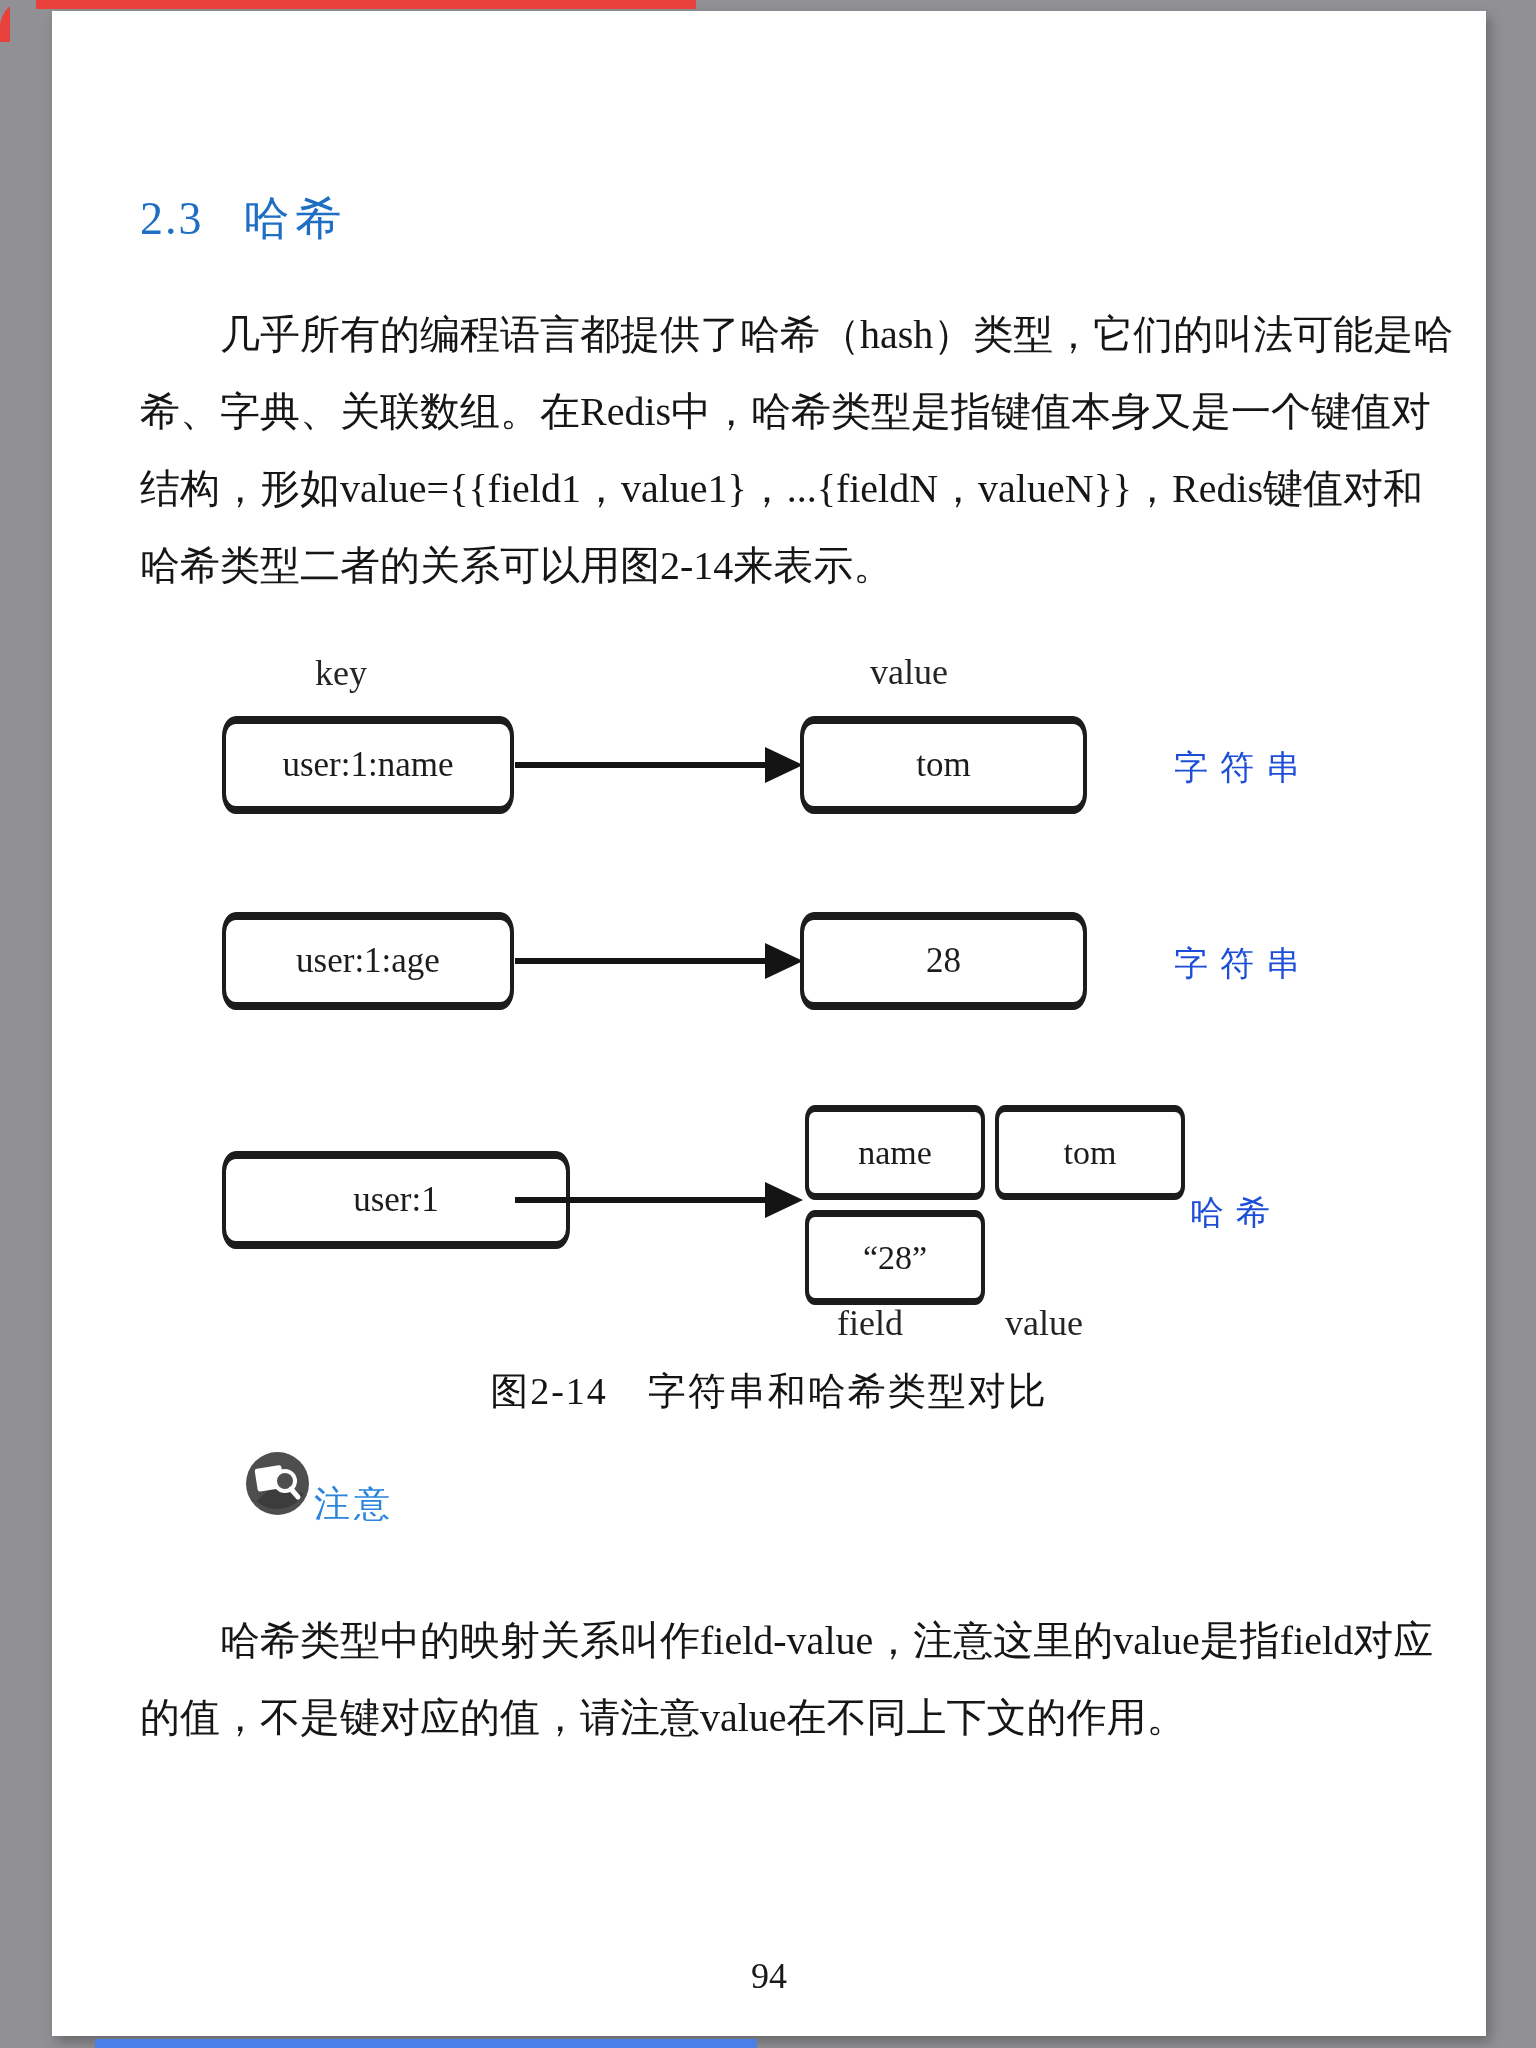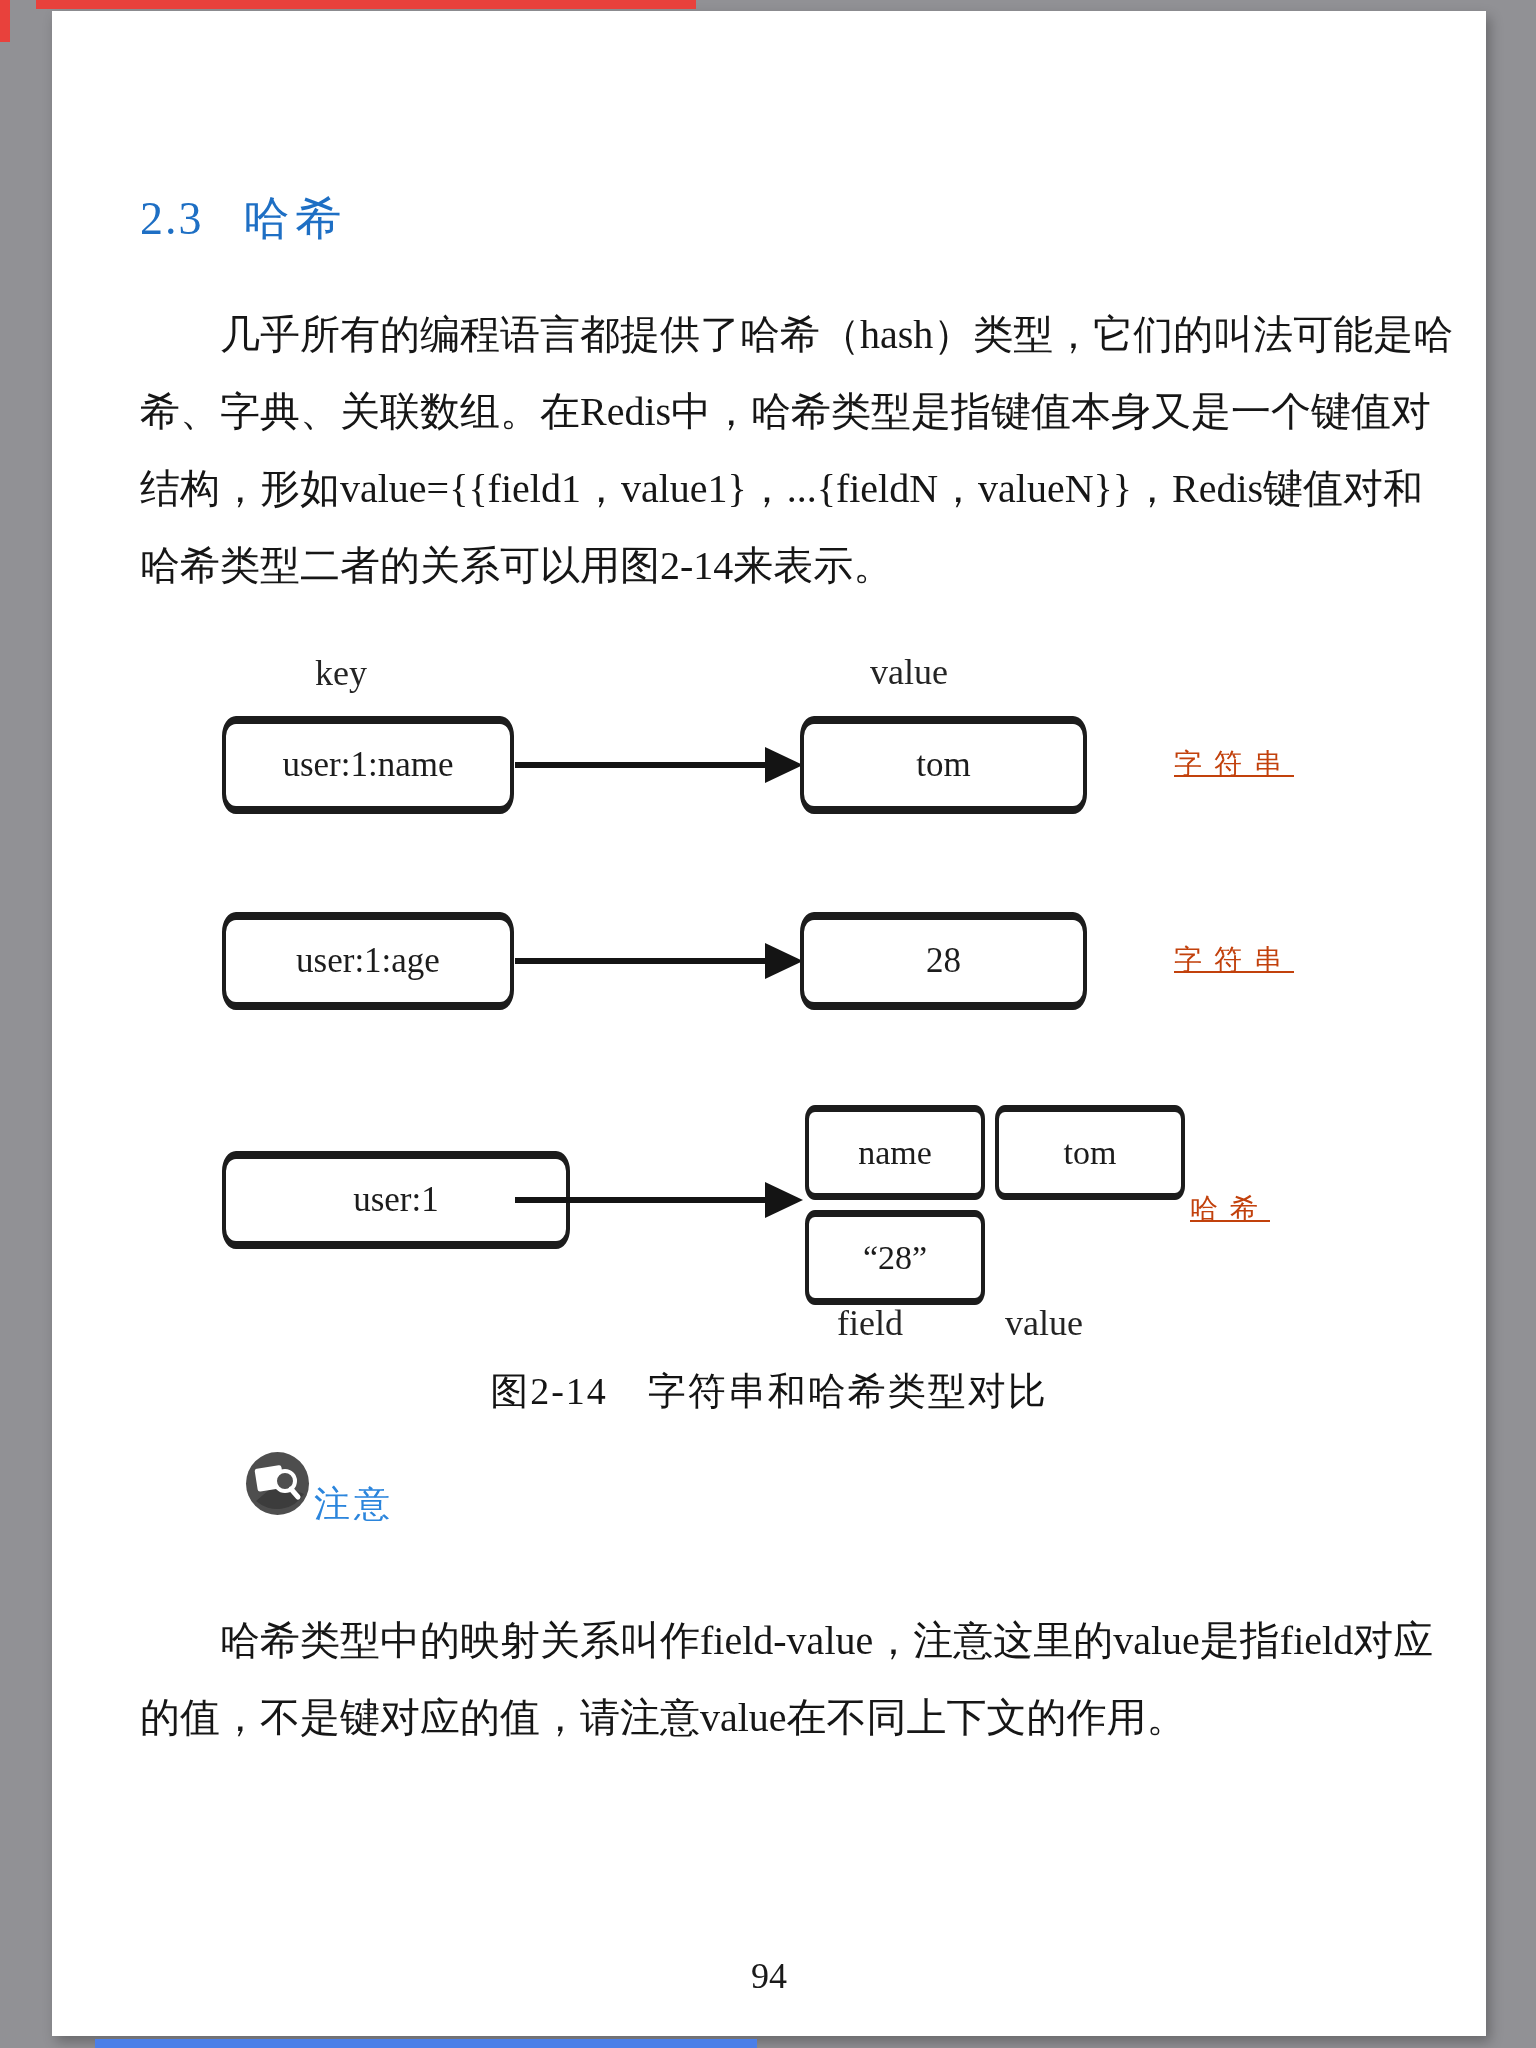--- a/index.html
+++ b/index.html
@@ -1,17 +1,17 @@
 <!DOCTYPE html>
 <html><head>
 <meta charset="utf-8">
 <style>
   html,body{margin:0;padding:0;background:#919195;}
   #canvas{position:relative;width:1536px;height:2048px;background:#919195;overflow:hidden;
-          font-family:"Liberation Serif","DejaVu Serif",serif;}
+          font-family:"Liberation Serif","DejaVu Serif",serif;border-radius:27px;}
   #page{position:absolute;left:52px;top:11px;width:1434px;height:2025px;background:#ffffff;
         box-shadow:4px 6px 12px rgba(0,0,0,0.28);}
   
   .strip{position:absolute;}
   #strip-red-top{left:36px;top:0;width:660px;height:9px;background:#e8413c;}
   #strip-red-left{left:0;top:0;width:10px;height:42px;background:#e8413c;}
   #strip-blue-bottom{left:95px;top:2039px;width:662px;height:9px;background:#4a7fe8;}
 
   
   #heading{position:absolute;left:88px;top:177px;font-size:46px;color:#1e6fc4;white-space:nowrap;}
@@ -23,21 +23,21 @@
   .para .line{height:77px;line-height:77px;text-align:justify;white-space:nowrap;}
   .para .indent{padding-left:80px;}
   #para1{top:285px;}
   #para2{top:1591px;}
 
   
   .flabel{position:absolute;font-size:36px;color:#242424;}
   .hbox{position:absolute;border:4px solid #1c1c1c;border-top-width:8px;border-bottom-width:8px;
         border-radius:14px/20px;display:flex;align-items:center;justify-content:center;
         font-size:35px;color:#1c1c1c;background:#fff;box-sizing:border-box;}
-  .hw{position:absolute;font-size:28px;color:#c2410c;letter-spacing:12px;white-space:nowrap;text-decoration:underline;}
+  .hw{position:absolute;font-size:34px;color:#1d4ed8;letter-spacing:12px;white-space:nowrap;}
   .arrow{position:absolute;}
   .arrow .shaft{position:absolute;left:0;top:15px;height:6px;background:#141414;}
   .arrow .head{position:absolute;top:0;width:0;height:0;border-top:18px solid transparent;
                border-bottom:18px solid transparent;border-left:38px solid #141414;}
   .htable{position:absolute;left:753px;top:1094px;width:372px;height:144px;display:grid;
           grid-template-columns:180px 190px;grid-template-rows:95px 95px;gap:10px;}
   .hcell{border:4px solid #1c1c1c;border-top-width:7px;border-bottom-width:7px;border-radius:10px/14px;
          display:flex;align-items:center;justify-content:center;font-size:34px;color:#1c1c1c;
          background:#fff;box-sizing:border-box;}
   #caption{position:absolute;left:0;top:1355px;width:100%;text-align:center;font-size:38px;color:#141414;letter-spacing:2px;}

